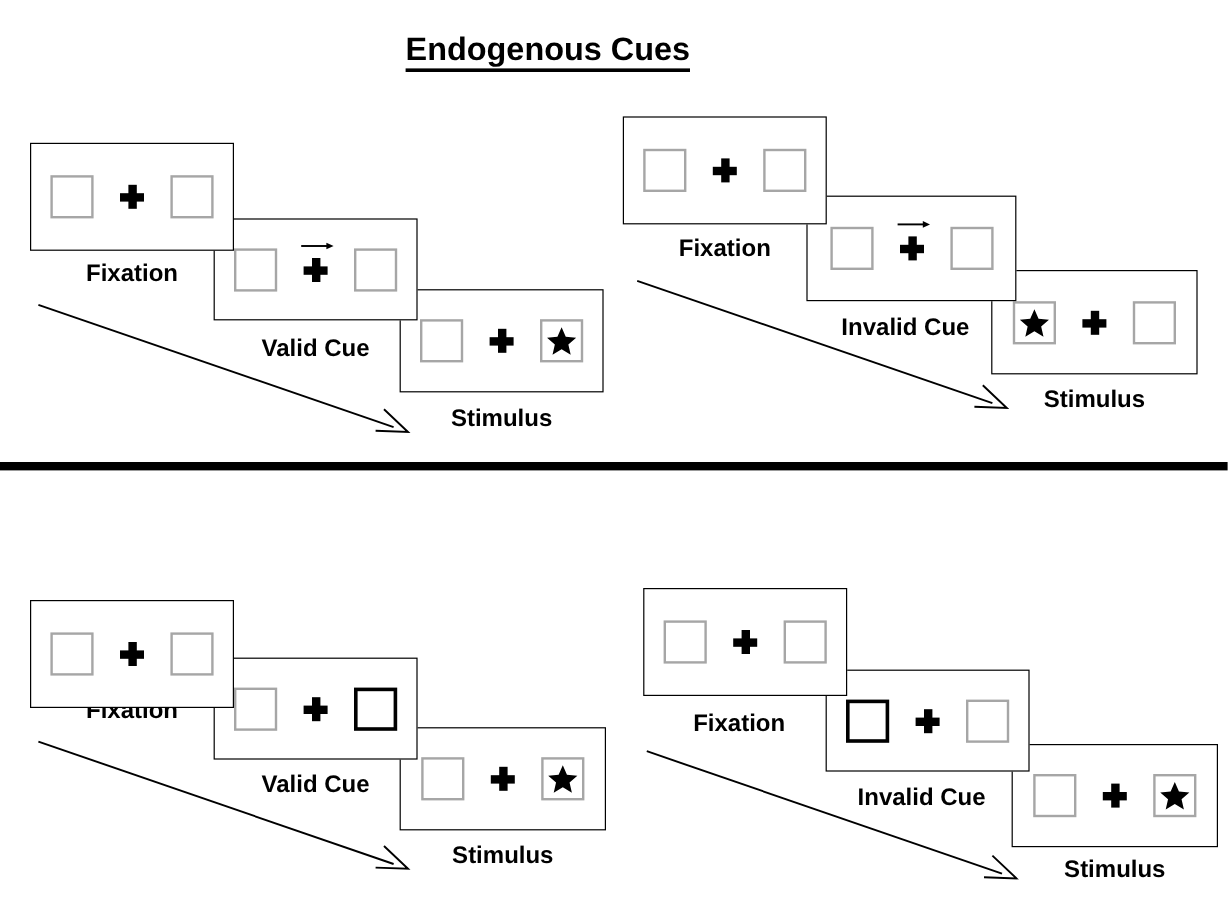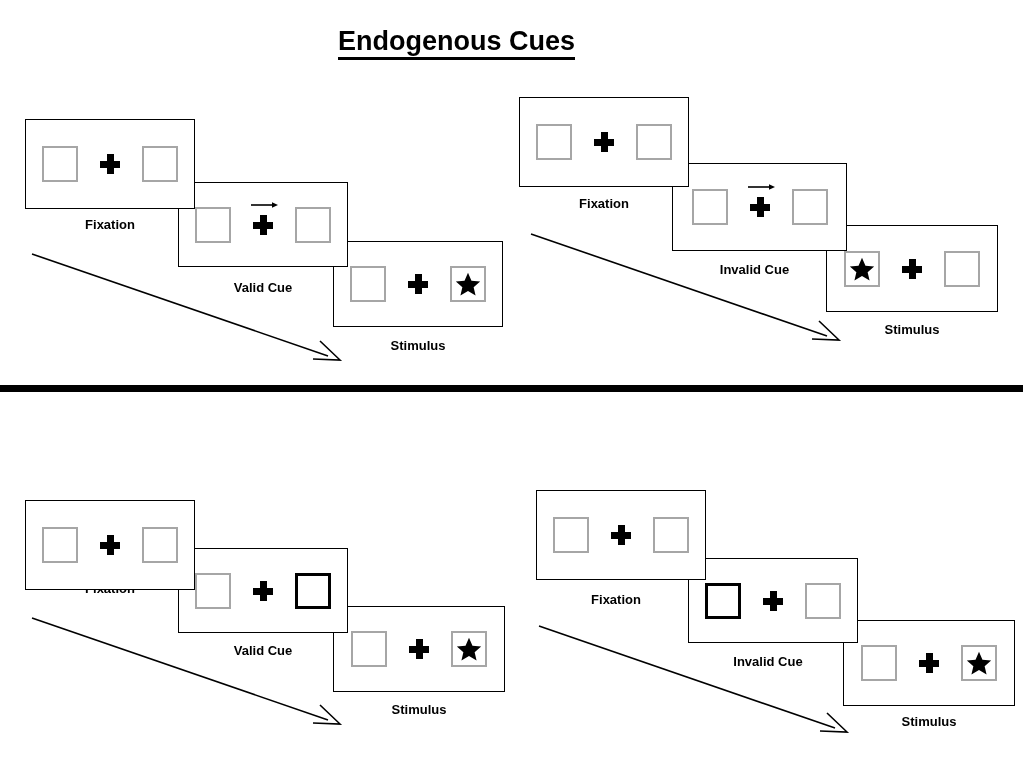--- a/index.html
+++ b/index.html
@@ -100,21 +100,21 @@
 
   
   .star{
     width:26px;height:26px;
     display:block;
   }
 
   
   .panel-label{
     position:absolute;
-    font-size:13px;
+    font-size:20px;
     font-weight:bold;
     color:#000;
     white-space:nowrap;
     text-align:center;
   }
 
   
   .time-arrow{
     position:absolute;
     overflow:visible;

